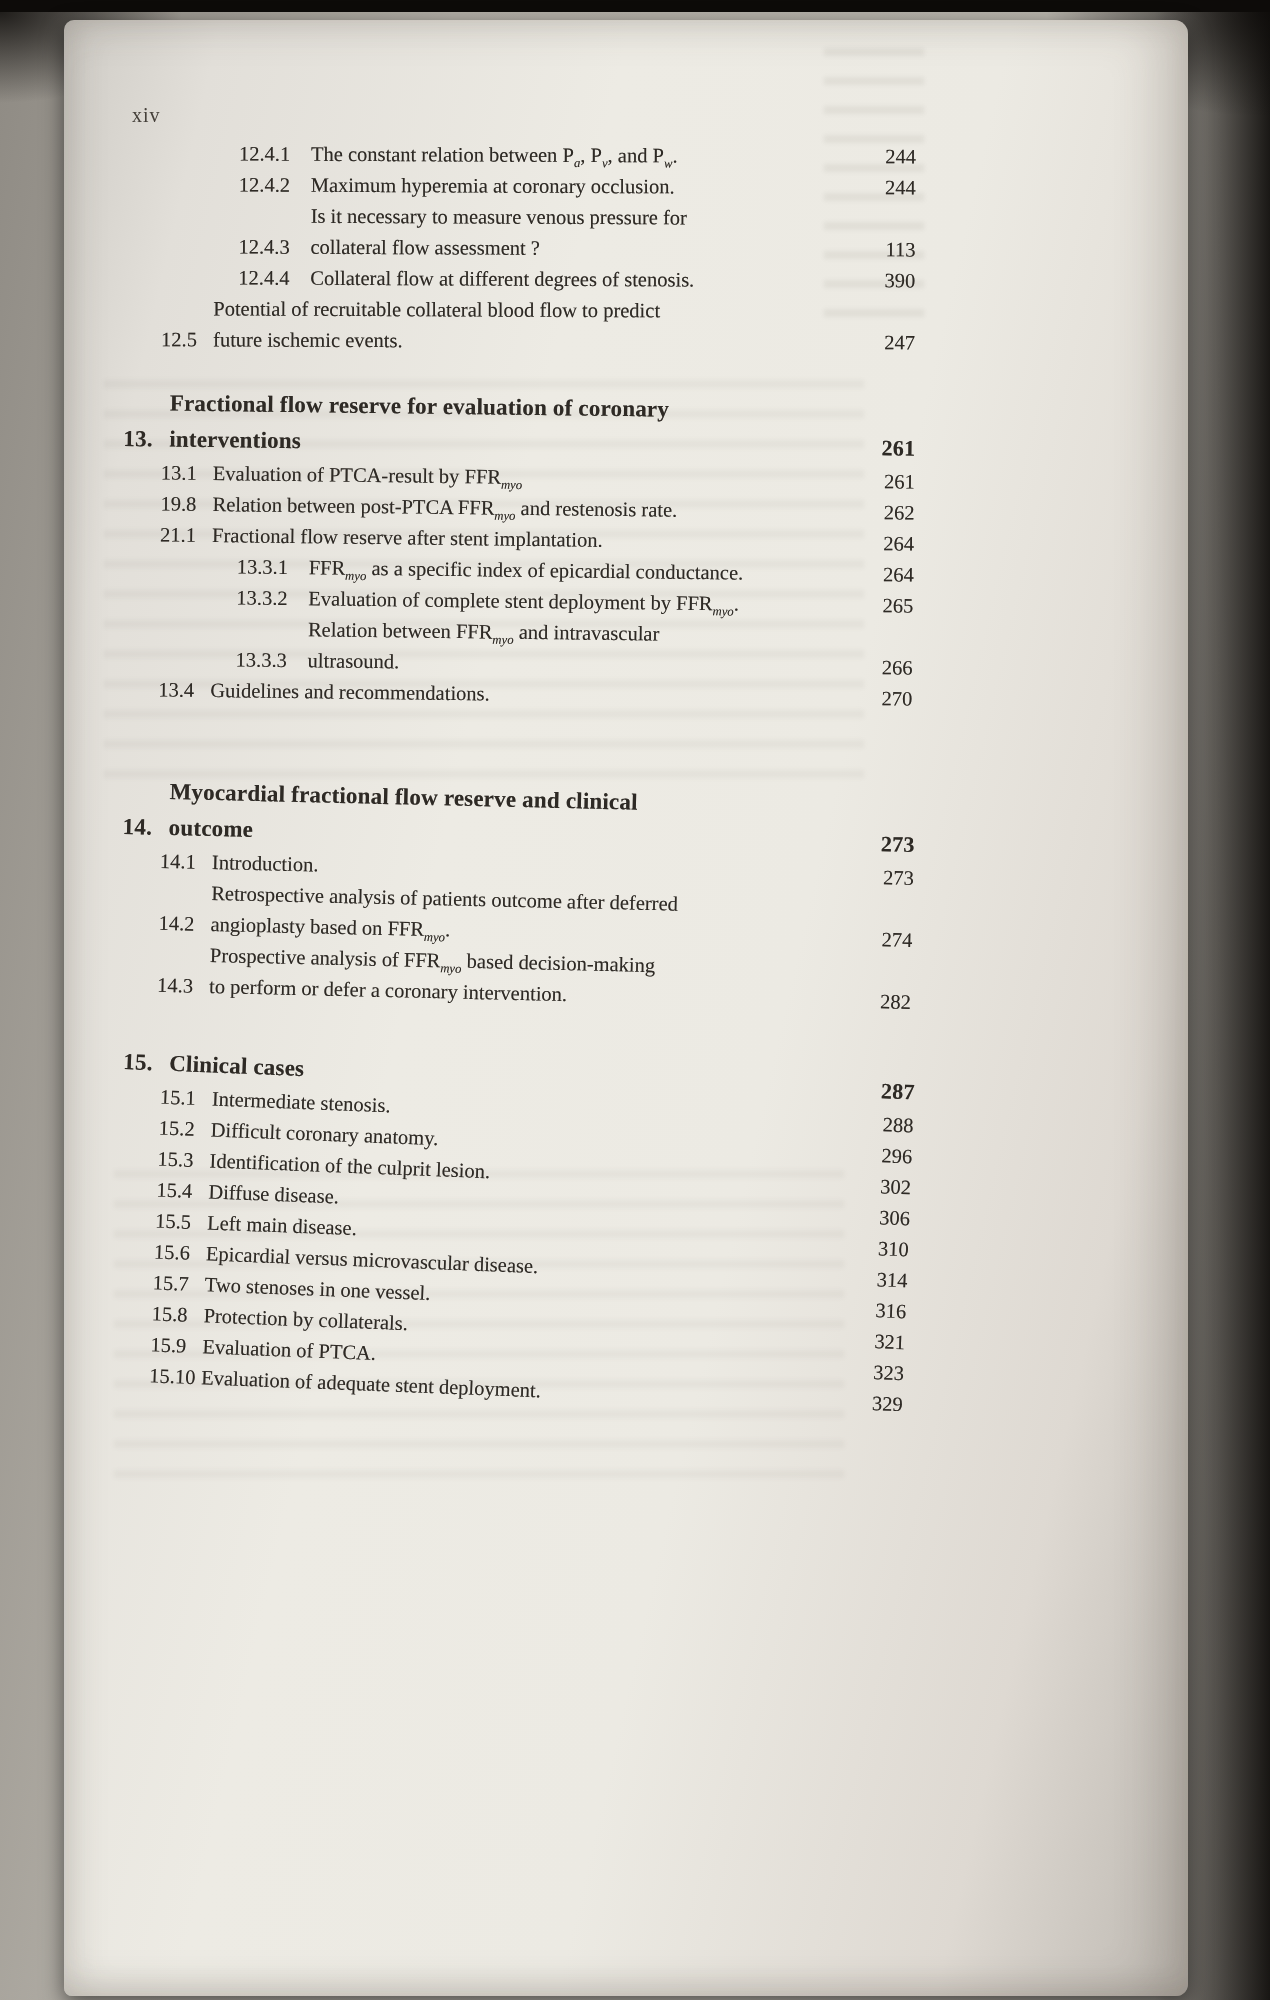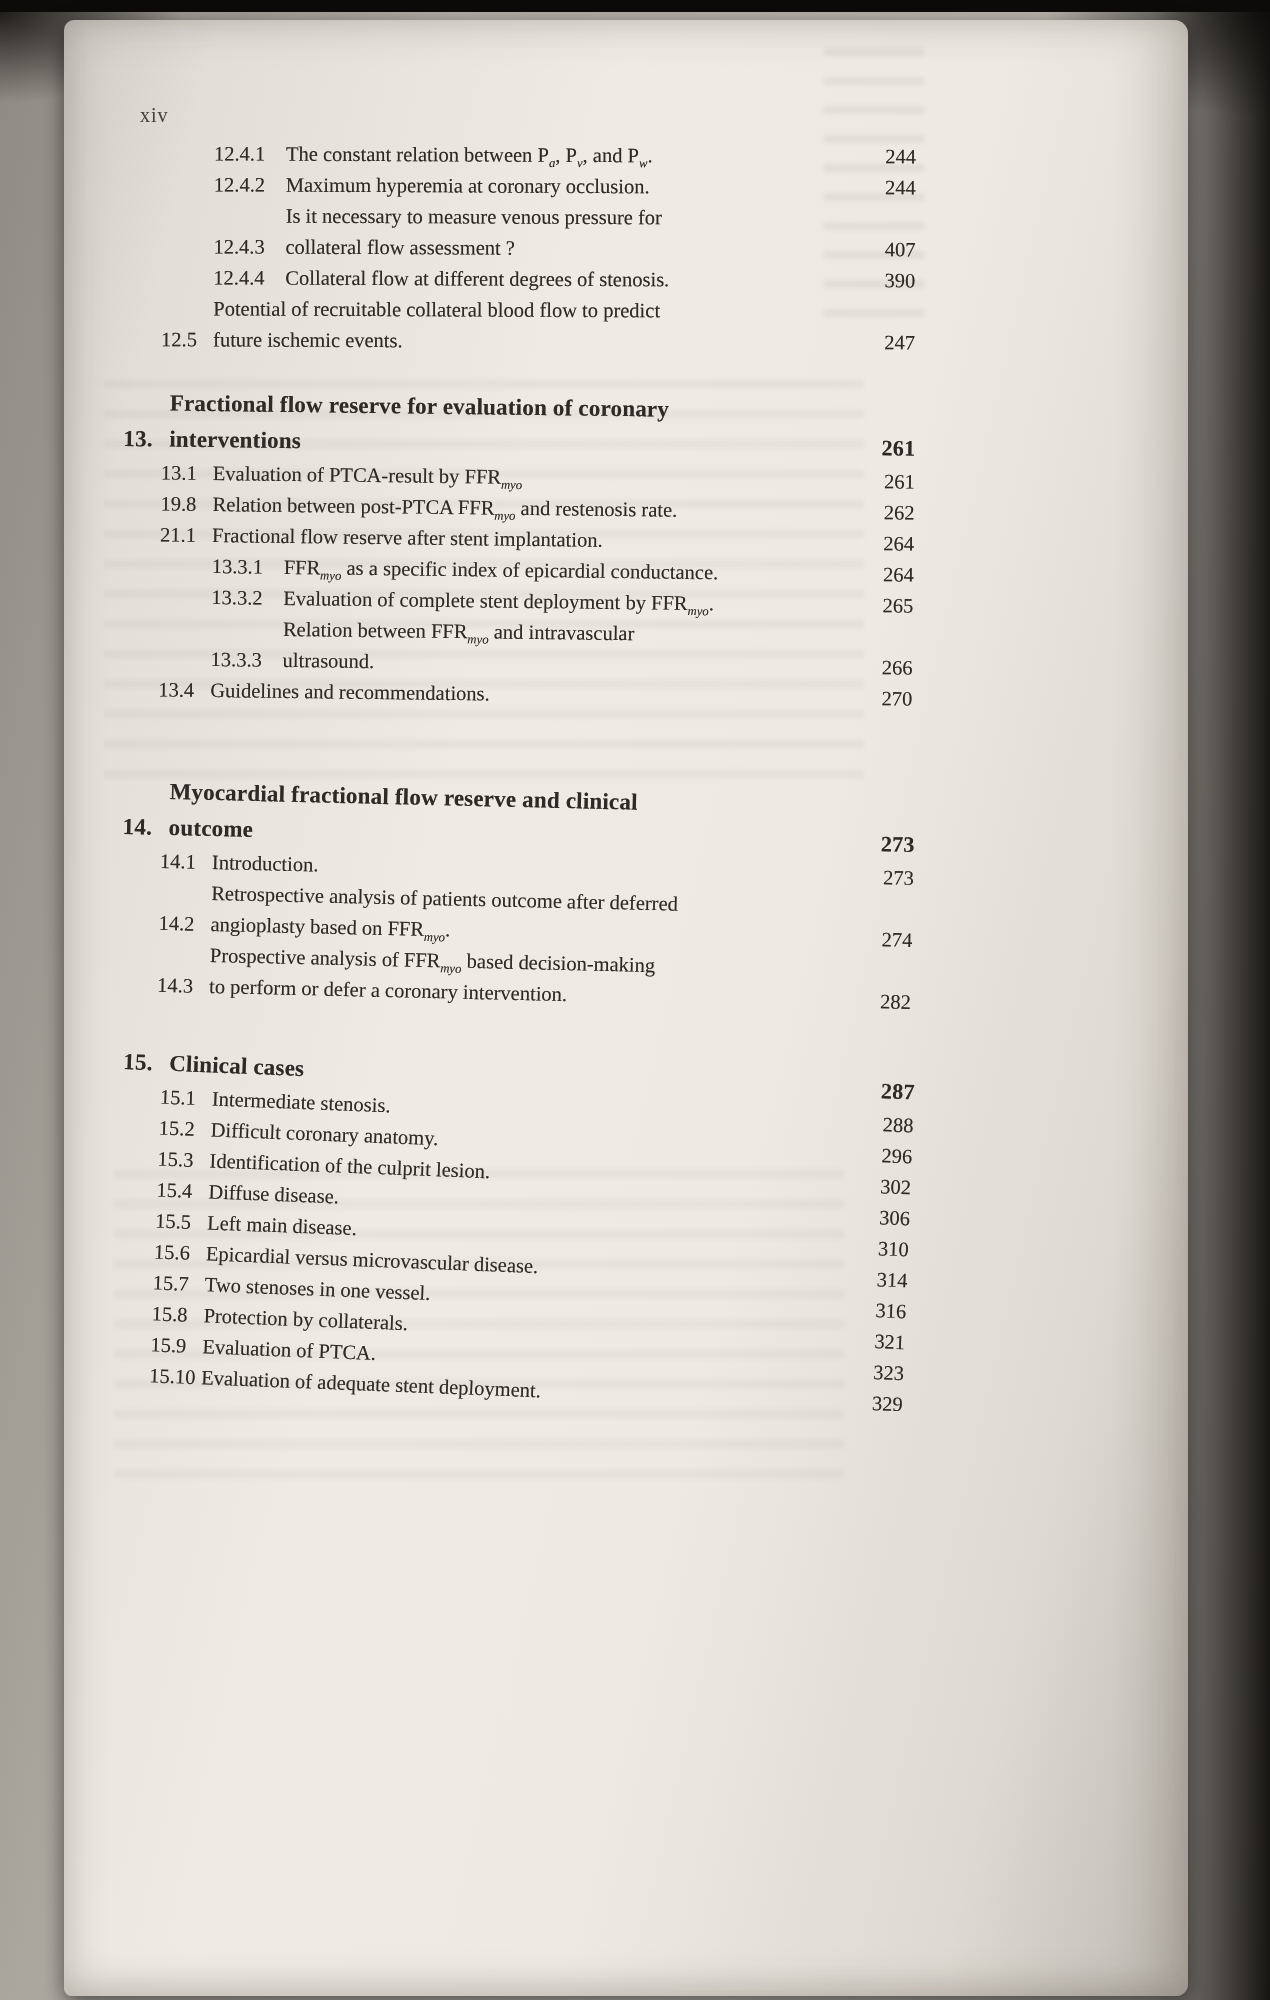--- a/index.html
+++ b/index.html
@@ -51,21 +51,21 @@
     position:absolute; left:40px; width:760px; top:340px; height:440px;
     background:repeating-linear-gradient(0deg, transparent 0 22px, rgba(106,99,90,0.13) 22px 30px);
   }
   .bleed .b3 {
     position:absolute; left:50px; width:730px; top:1140px; height:340px;
     background:repeating-linear-gradient(0deg, transparent 0 22px, rgba(106,99,90,0.12) 22px 30px);
   }
 
   
   .page-header {
-    position:absolute; left:76px; top:84px;
+    position:absolute; left:68px; top:84px;
     font-size:20px; color:#45403a; letter-spacing:1px;
   }
 
   
   .toc-content {
     position:absolute; left:58px; top:118px; width:794px;
     color:#2e2a25;
   }
   .toc-section { transform-origin:left top; }
   .toc-section:nth-child(1) { transform:rotate(0.25deg); margin-bottom:30px; }
@@ -77,21 +77,21 @@
     display:flex; align-items:flex-end;
     font-size:20.5px; line-height:31px;
     text-shadow:0 0 0.6px rgba(46,42,37,0.45);
   }
   .row .num  { flex:none; }
   .row .text { flex:1 1 auto; padding-right:6px; }
   .row .page { flex:none; min-width:60px; text-align:right; }
 
   .indent-0 .num { width:46px; margin-left:2px; }
   .indent-1 .num { width:52px; margin-left:40px; }
-  .indent-2 .num { width:72px; margin-left:92px; }
+  .indent-2 .num { width:72px; margin-left:117px; }
 
   .heading { font-weight:bold; font-size:23px; line-height:36px; letter-spacing:0.2px; }
   .heading .page { font-size:22px; }
 
   sub { font-size:0.62em; font-style:italic; line-height:0; }
 </style>
 </head>
 <body>
 
 <div class="photo">
@@ -116,21 +116,21 @@
             <span class="page">244</span>
           </div>
           <div class="row indent-2">
             <span class="num">12.4.2</span>
             <span class="text">Maximum hyperemia at coronary occlusion.</span>
             <span class="page">244</span>
           </div>
           <div class="row indent-2">
             <span class="num">12.4.3</span>
             <span class="text">Is it necessary to measure venous pressure for<br>collateral flow assessment ?</span>
-            <span class="page">407</span>
+            <span class="page">113</span>
           </div>
           <div class="row indent-2">
             <span class="num">12.4.4</span>
             <span class="text">Collateral flow at different degrees of stenosis.</span>
             <span class="page">390</span>
           </div>
           <div class="row indent-1">
             <span class="num">12.5</span>
             <span class="text">Potential of recruitable collateral blood flow to predict<br>future ischemic events.</span>
             <span class="page">247</span>

